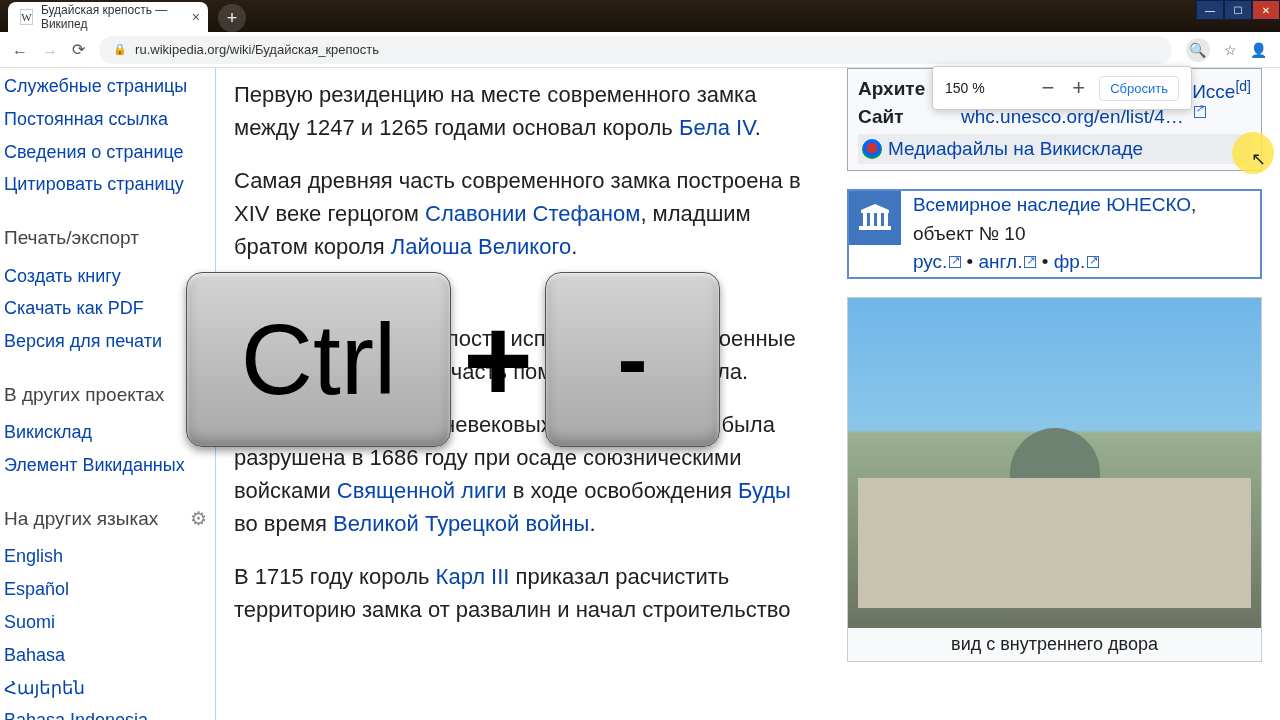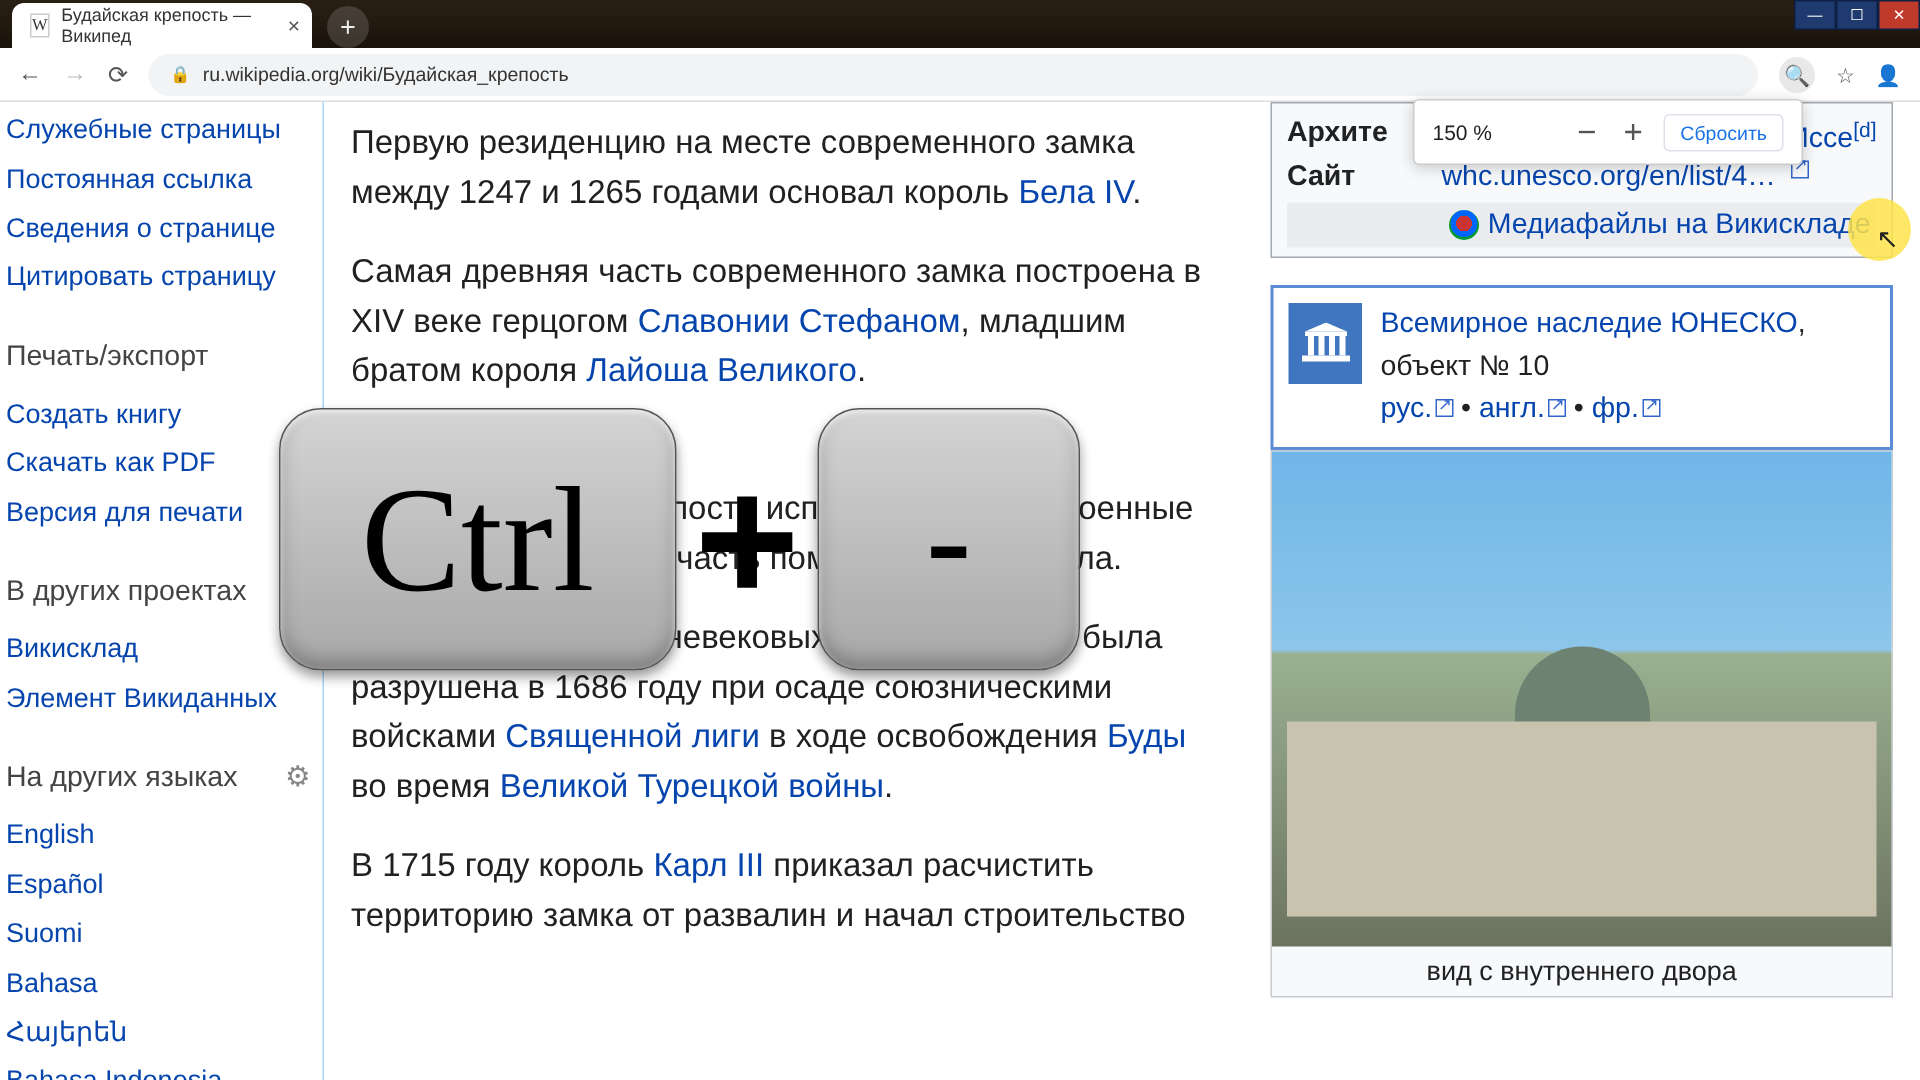--- a/index.html
+++ b/index.html
@@ -15,51 +15,51 @@
 .winbtn{width:28px;height:20px;background:#1f3a6e;border:1px solid #0d1f45;display:flex;align-items:center;justify-content:center;color:#fff;font-size:10px}
 .winbtn.red{background:#c03a2b}
 
 .toolbar{position:absolute;top:32px;left:0;right:0;height:36px;background:#fff;border-bottom:1px solid #ddd;display:flex;align-items:center;padding:0 12px;gap:14px}
 .navicon{color:#555;font-size:16px}
 .urlbar{flex:1;height:28px;background:#f1f3f4;border-radius:14px;display:flex;align-items:center;padding:0 14px;font-size:13px;color:#333;gap:8px}
 .lock{color:#5a5a5a;font-size:11px}
 .rt-icons{display:flex;gap:14px;align-items:center;color:#555}
 .zoom-chip{background:#e8e8e8;border-radius:50%;width:24px;height:24px;display:flex;align-items:center;justify-content:center}
 
-.zoom-popup{position:absolute;top:66px;right:78px;width:260px;height:44px;background:#fff;border:1px solid #ccc;border-radius:4px;box-shadow:0 2px 10px rgba(0,0,0,.2);display:flex;align-items:center;padding:0 12px;gap:10px;z-index:50}
+.zoom-popup{position:absolute;top:66px;right:88px;width:260px;height:44px;background:#fff;border:1px solid #ccc;border-radius:4px;box-shadow:0 2px 10px rgba(0,0,0,.2);display:flex;align-items:center;padding:0 12px;gap:10px;z-index:50}
 .zoom-popup .val{flex:1;font-size:14px}
 .zoom-popup .pm{font-size:22px;color:#555;padding:0 4px;cursor:pointer}
 .zoom-popup .reset{color:#1a73e8;border:1px solid #dce0e8;border-radius:4px;padding:4px 10px;font-size:13px}
 
 .page{position:absolute;top:68px;left:0;right:0;bottom:0;display:flex;background:#fff}
 .sidebar{width:215px;padding:0 8px 0 4px;font-size:18px;line-height:1.6}
 .sidebar .group-head{color:#444;font-size:19px;margin:24px 0 6px;padding-bottom:2px}
 .sidebar a{display:block;color:#0645ad;margin:4px 0;font-size:18px}
 .sidebar .gearline{display:flex;align-items:center;justify-content:space-between}
 .gear{color:#888}
 .vline{width:1px;background:#a7d7f9;margin:0}
 .main{flex:1;display:flex;padding:0 18px 0 18px;gap:28px}
 .article{flex:1;font-size:22px;line-height:1.5;padding-top:10px}
 .article p{margin:0 0 20px}
 .infobox-col{width:415px}
 .infobox{border:1px solid #a2a9b1;background:#f8f9fa;padding:6px 10px;font-size:19px;margin-bottom:18px}
 .infobox .row{display:flex;gap:8px;margin:3px 0}
 .infobox .lbl{font-weight:bold;width:95px}
-.infobox .commons{display:flex;align-items:center;justify-content:flex-end;gap:6px;margin-top:6px;background:#eaecf0;padding:4px}
+.infobox .commons{display:flex;align-items:center;justify-content:flex-start;gap:6px;margin-top:6px;background:#eaecf0;padding:4px}
 .commons-icon{width:20px;height:20px;border-radius:50%;background:radial-gradient(circle at 50% 45%,#c33 35%,#06f 36% 60%,#093 61%);}
-.unesco-box{border:2px solid #5b8dd6;display:flex;padding:10px;gap:12px;font-size:19px;line-height:1.5;}
+.unesco-box{border:2px solid #5b8dd6;display:flex;gap:12px;font-size:19px;line-height:1.5;margin-bottom:18px}
 .unesco-logo{width:60px;height:54px;background:#4076c0;display:flex;align-items:center;justify-content:center;color:#fff}
 .img-card{border:1px solid #c8ccd1;background:#f8f9fa;padding:0}
 .photo{height:330px;background:linear-gradient(180deg,#6fb6e8 0%,#8cc6ea 40%,#9ab090 41%,#6b7360 100%);position:relative;overflow:hidden}
 .dome{position:absolute;bottom:110px;left:50%;transform:translateX(-50%);width:90px;height:90px;background:#6d8270;border-radius:50% 50% 10% 10%}
 .bldg{position:absolute;bottom:20px;left:10px;right:10px;height:130px;background:#c8c3ae}
 .caption{text-align:center;font-size:18px;padding:6px}
 
 .key-overlay{position:absolute;top:272px;left:186px;display:flex;align-items:center;z-index:100}
-.key{background:linear-gradient(180deg,#d4d4d4,#a8a8a8);border:1px solid #555;border-radius:28px;box-shadow:inset 0 2px 4px rgba(255,255,255,.7),inset 0 -6px 12px rgba(0,0,0,.25),0 4px 8px rgba(0,0,0,.4);display:flex;align-items:center;justify-content:center;font-family:Liberation Serif, serif;color:#000}
+.key{background:linear-gradient(180deg,#d4d4d4,#a8a8a8);border:1px solid #555;border-radius:16px;box-shadow:inset 0 2px 4px rgba(255,255,255,.7),inset 0 -6px 12px rgba(0,0,0,.25),0 4px 8px rgba(0,0,0,.4);display:flex;align-items:center;justify-content:center;font-family:Liberation Sans, sans-serif;color:#000}
 .key.ctrl{width:265px;height:175px;font-size:100px}
 .key.minus{width:175px;height:175px;font-size:90px;font-weight:bold}
 .plus{font-size:120px;font-weight:bold;margin:0 12px;color:#000}
 
 .cursor-spot{position:absolute;top:132px;right:6px;width:42px;height:42px;background:#ffe44a;border-radius:50%;z-index:60;opacity:.85}
 .cursor{position:absolute;top:148px;right:14px;z-index:61;font-size:18px}
 .smsup{font-size:14px;vertical-align:super;color:#0645ad}
 .extsvg{display:inline-block;width:12px;height:12px;border:1.5px solid #36c;position:relative;margin-left:2px;vertical-align:baseline}
 .extsvg:after{content:"↗";position:absolute;top:-5px;left:1px;font-size:11px;color:#36c}
 </style>

